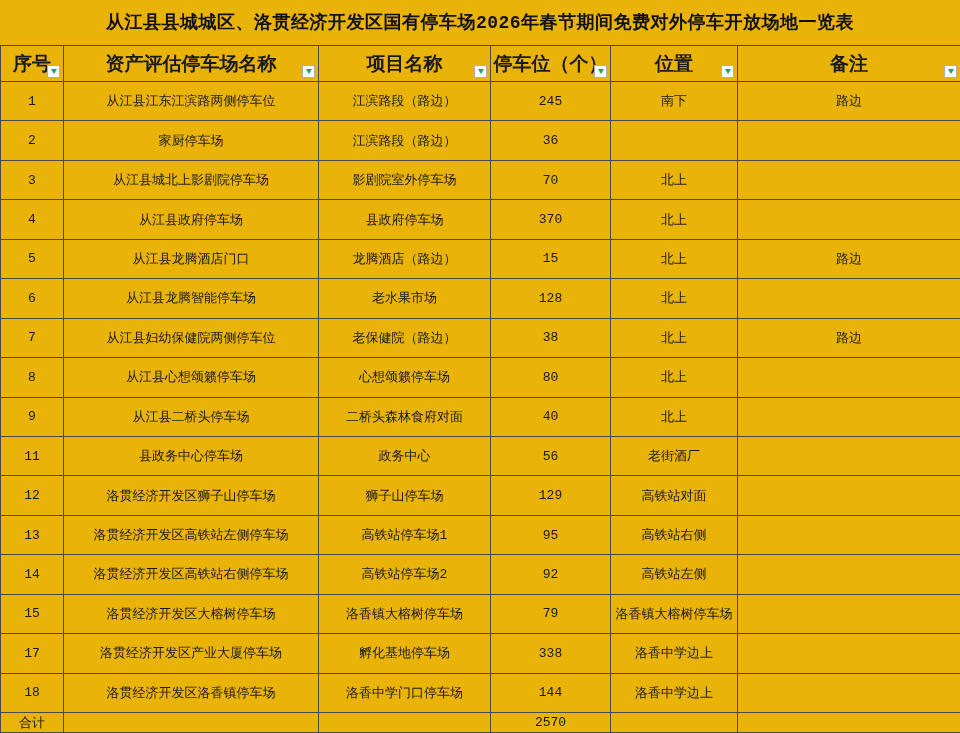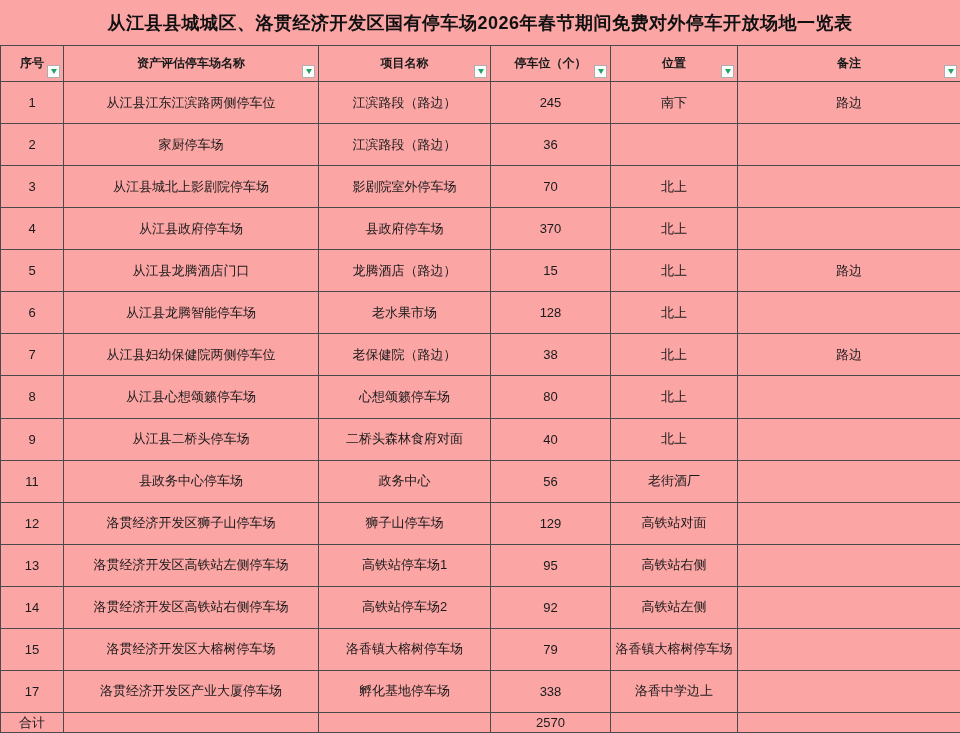--- a/index.html
+++ b/index.html
@@ -1,35 +1,35 @@
 <!DOCTYPE html>
 <html><head>
 <meta charset="utf-8">
 <style>
   html,body{margin:0;padding:0;background:#fff;}
   .page{
-    width:960px;height:733px;background:#fca5a5;overflow:hidden;
-    font-family:Liberation Sans, sans-serif;color:#1a1a1a;
+    width:960px;height:733px;background:#eab308;overflow:hidden;
+    font-family:Liberation Mono, monospace;color:#1a1a1a;
     position:relative;
   }
   .title{
     height:45px;line-height:47px;text-align:center;
     font-size:18px;font-weight:bold;color:#111;
     letter-spacing:0.5px;white-space:nowrap;
   }
   table.grid{
     width:960px;height:688px;border-collapse:collapse;table-layout:fixed;
   }
   table.grid th, table.grid td{
     border:1px solid #4a4a4a;
     text-align:center;vertical-align:middle;
     font-size:13px;padding:0 2px;overflow:hidden;white-space:nowrap;
   }
   table.grid thead th{
-    font-weight:bold;font-size:12px;height:35px;position:relative;margin-left:12px;
+    font-weight:bold;font-size:19px;height:35px;position:relative;margin-left:12px;
   }
   table.grid tbody tr{height:34px;}
   table.grid tfoot tr{height:20px;}
   .filter-btn{
     position:absolute;right:3px;bottom:3px;width:13px;height:13px;
     box-sizing:border-box;background:#fdfdfd;border:1px solid #aeaeae;
     display:flex;align-items:center;justify-content:center;cursor:pointer;
   }
   .filter-tri{
     width:0;height:0;
@@ -210,20 +210,28 @@
           <td></td>
         </tr>
         <tr>
           <td>17</td>
           <td>洛贯经济开发区产业大厦停车场</td>
           <td>孵化基地停车场</td>
           <td>338</td>
           <td>洛香中学边上</td>
           <td></td>
         </tr>
+        <tr>
+          <td>18</td>
+          <td>洛贯经济开发区洛香镇停车场</td>
+          <td>洛香中学门口停车场</td>
+          <td>144</td>
+          <td>洛香中学边上</td>
+          <td></td>
+        </tr>
       </tbody>
 
     <tfoot>
       <tr>
         <td>合计</td>
         <td></td>
         <td></td>
         <td>2570</td>
         <td></td>
         <td></td>

